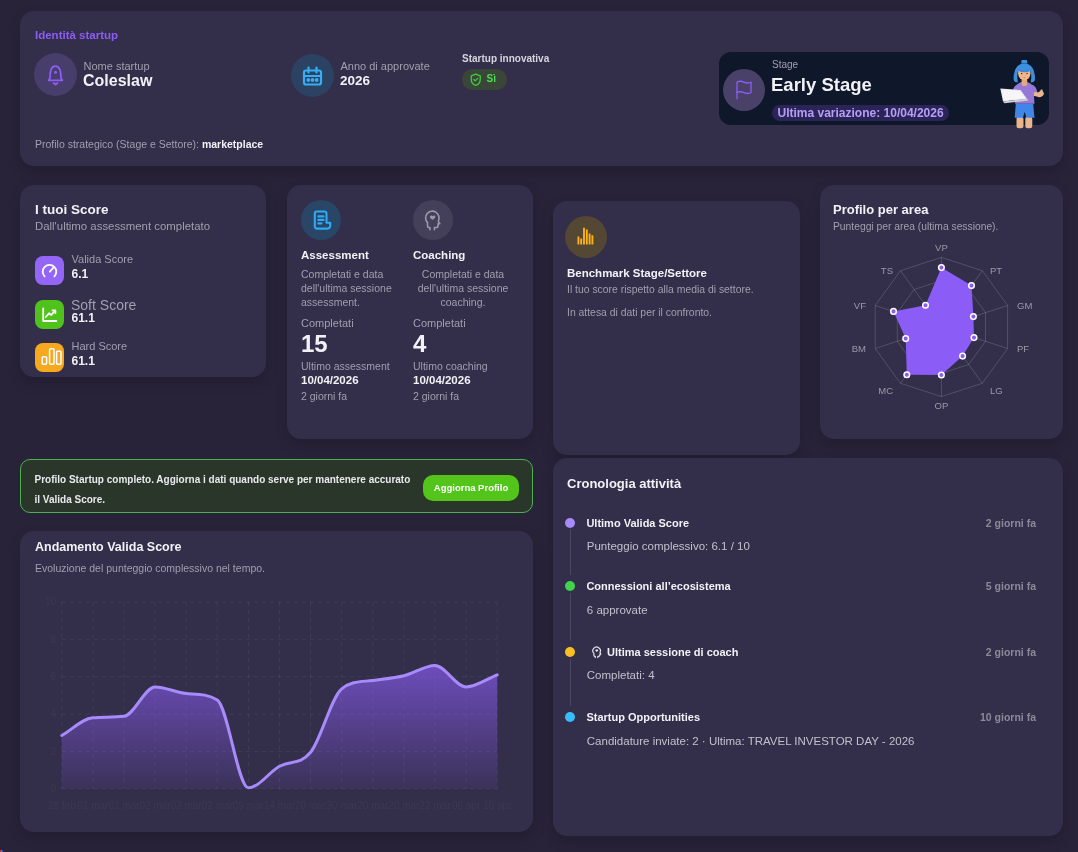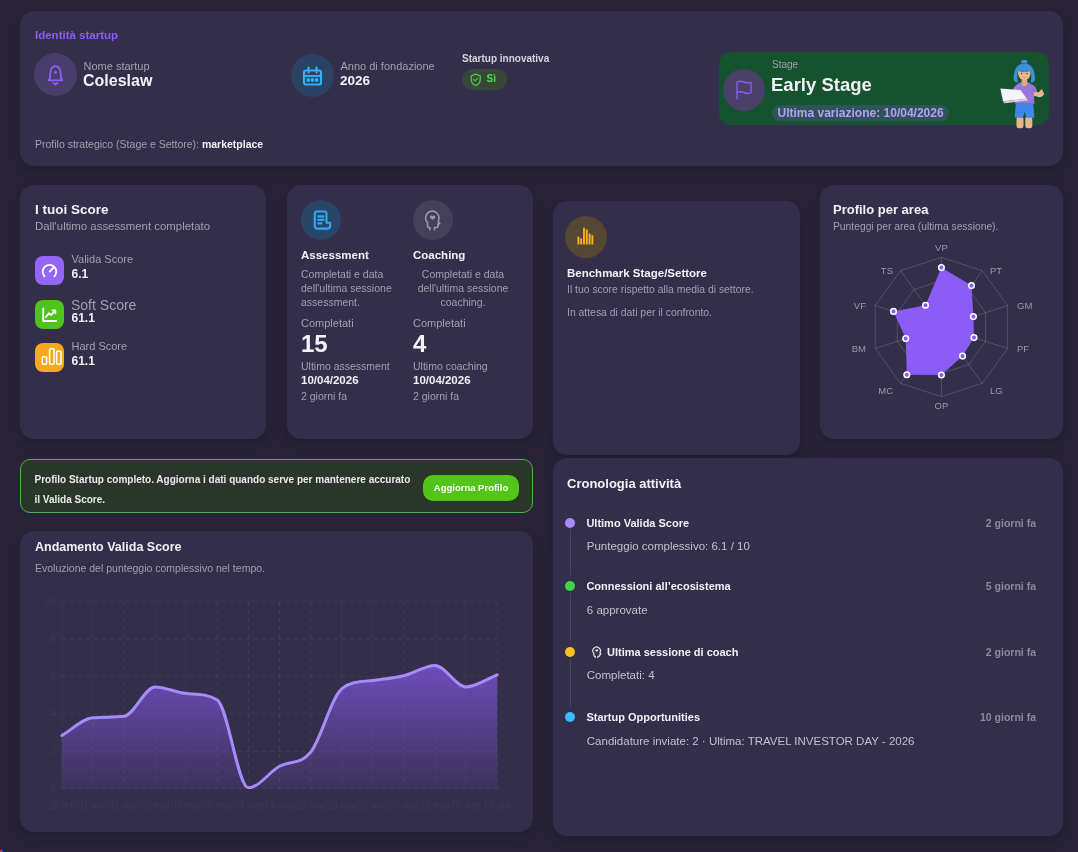--- a/index.html
+++ b/index.html
@@ -29,33 +29,33 @@
 
   <div class="abs" style="left:270.5px; top:42.5px; width:43px; height:43px; border-radius:50%; background:#2b4263;">
     <svg width="43" height="43" viewBox="0 0 43 43" fill="none" stroke="#35aef5" stroke-width="2.2" stroke-linecap="round" stroke-linejoin="round">
       <rect x="13" y="16.5" width="17" height="14" rx="2"></rect>
       <path d="M17.5 13.5 v5 M25.5 13.5 v5 M13 22 h17"></path>
       <circle cx="17.3" cy="26" r="0.8" fill="#35aef5"></circle>
         <circle cx="21.5" cy="26" r="0.8" fill="#35aef5"></circle>
         <circle cx="25.7" cy="26" r="0.8" fill="#35aef5"></circle>
     </svg>
   </div>
-  <div class="abs muted" style="left:320.5px; top:48.8px; font-size:11px;">Anno di fondazione</div>
+  <div class="abs muted" style="left:320.5px; top:48.8px; font-size:11px;">Anno di approvate</div>
   <div class="abs white" style="left:320px; top:61.8px; font-size:13.5px; font-weight:bold;">2026</div>
 
   <div class="abs" style="left:442px; top:41.5px; font-size:10px; color:#d6d4de; font-weight:bold;">Startup innovativa</div>
   <div class="abs" style="left:442px; top:57.8px; width:45px; height:21.5px; border-radius:11px; background:#3a4637;">
     <svg class="abs" style="left:6.5px; top:4px;" width="13.5" height="13.5" viewBox="0 0 24 24" fill="none" stroke="#3ecf3e" stroke-width="2.3" stroke-linecap="round" stroke-linejoin="round">
       <path d="M12 2 L20 5 V11 C20 16.5 16.5 20.5 12 22 C7.5 20.5 4 16.5 4 11 V5 Z"></path>
       <path d="M8.5 11.5 L11 14 L15.5 9.5"></path>
     </svg>
     <span class="abs" style="left:24.5px; top:4.5px; font-size:10px; font-weight:bold; color:#4ade50;">Sì</span>
   </div>
 
-  <div class="abs" style="left:699px; top:41px; width:330px; height:73px; border-radius:12px; background:#14532d;">
+  <div class="abs" style="left:699px; top:41px; width:330px; height:73px; border-radius:12px; background:#0f172a;">
     <div class="abs" style="left:4px; top:16.8px; width:42px; height:42px; border-radius:50%; background:#4a4168;">
       <svg width="42" height="42" viewBox="0 0 24 24" fill="none" stroke="#8b5cf6" stroke-width="1.5" stroke-linecap="round" stroke-linejoin="round" style="transform:scale(0.5); transform-origin:center;">
         <path d="M4 15 s1 -1 4 -1 s5 2 8 2 s4 -1 4 -1 V3 s-1 1 -4 1 s-5 -2 -8 -2 s-4 1 -4 1 z"></path>
         <path d="M4 22 v-7"></path>
       </svg>
     </div>
     <div class="abs muted" style="left:53px; top:7.3px; font-size:10px;">Stage</div>
     <div class="abs white" style="left:52px; top:21.8px; font-size:18.5px; font-weight:bold;">Early Stage</div>
     <div class="abs" style="left:53px; top:53px; height:15.5px; border-radius:8px; background:rgba(139,92,246,0.22); padding:0 5.5px; display:flex; align-items:center;">
       <span style="font-size:12px; font-weight:bold; color:#b79df8;">Ultima variazione: 10/04/2026</span>
@@ -90,21 +90,21 @@
     <ellipse cx="39.3" cy="19.6" rx="1" ry="0.6" fill="#c98d66"></ellipse>
 
     <path d="M15.3 30.6 L35.5 32 L42 40.8 L18 43.4 Z" fill="#e9e9ee"></path>
     <path d="M16.6 31.6 L34.8 32.9 L40.3 40.2 L19.2 42.4 Z" fill="#f6f6f9"></path>
     <path d="M18 43.4 L42 40.8 L43.4 42.6 L19.4 45.3 Z" fill="#cfcfd8"></path>
   </svg>
 
   <div class="abs muted" style="left:15px; top:127px; font-size:10.5px;">Profilo strategico (Stage e Settore): <span class="white" style="font-weight:bold;">marketplace</span></div>
 </div>
 
-<div class="card" style="left:20px; top:185px; width:246px; height:254px;">
+<div class="card" style="left:20px; top:185px; width:246px; height:192px;">
   <div class="abs white" style="left:15px; top:17px; font-size:13.5px; font-weight:bold;">I tuoi Score</div>
   <div class="abs muted" style="left:15px; top:35px; font-size:11.4px;">Dall'ultimo assessment completato</div>
 
   <div class="abs" style="left:15px; top:71px; width:29px; height:29px; border-radius:8px; background:#9466f8;">
     <svg width="29" height="29" viewBox="0 0 29 29" fill="none" stroke="#fff" stroke-width="1.8" stroke-linecap="round">
       <path d="M9.6 20.4 A6.8 6.8 0 1 1 19.4 20.4"></path>
       <path d="M14.8 15.6 L18.2 11.9"></path>
     </svg>
   </div>
   <div class="abs muted" style="left:51.5px; top:68.3px; font-size:11px;">Valida Score</div>

